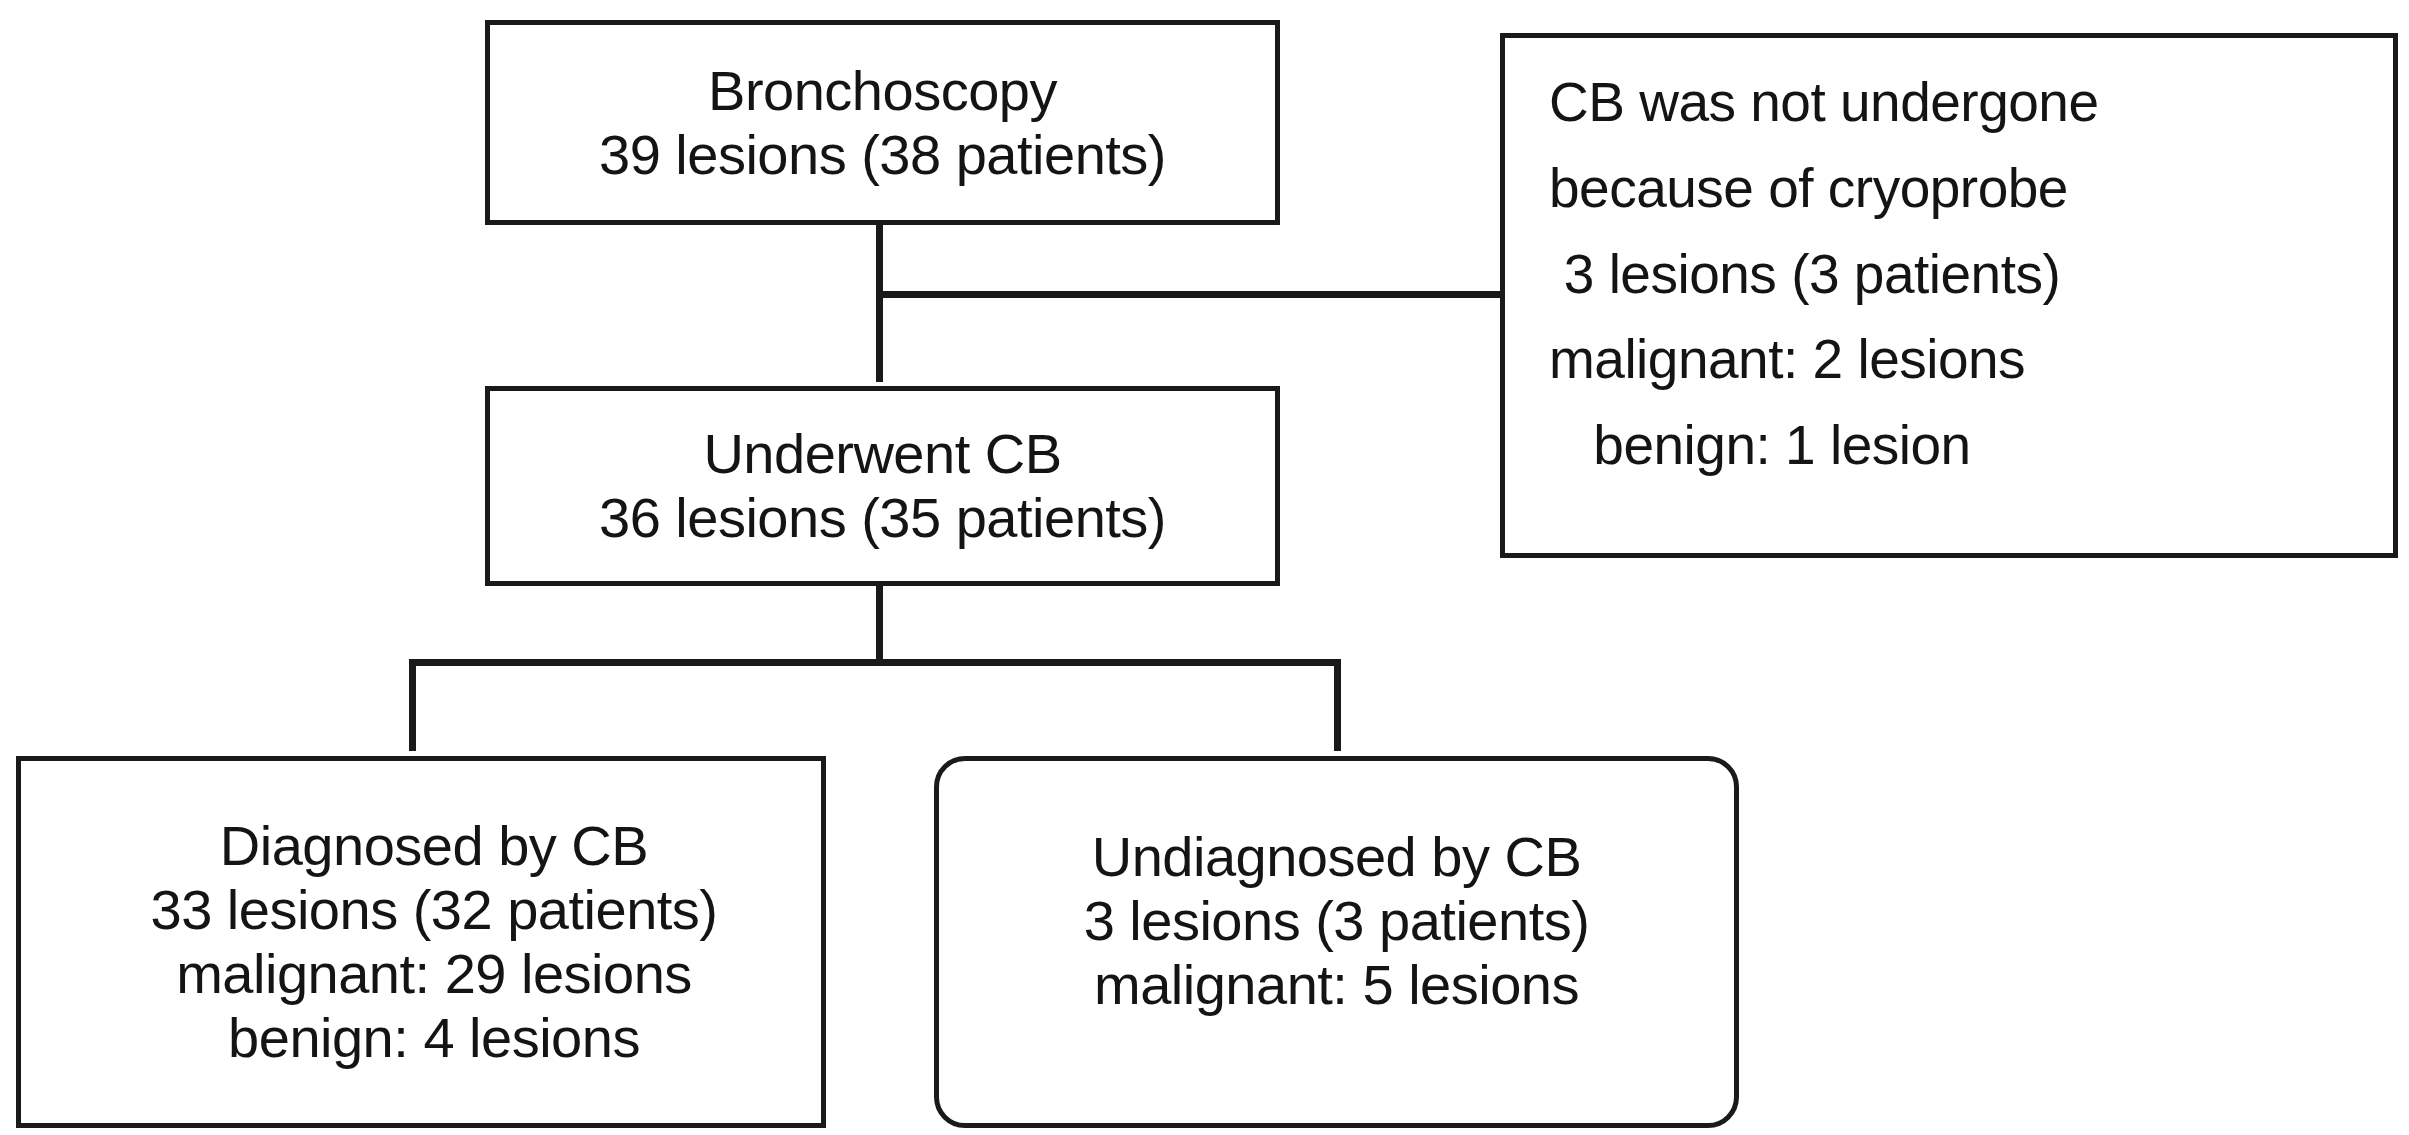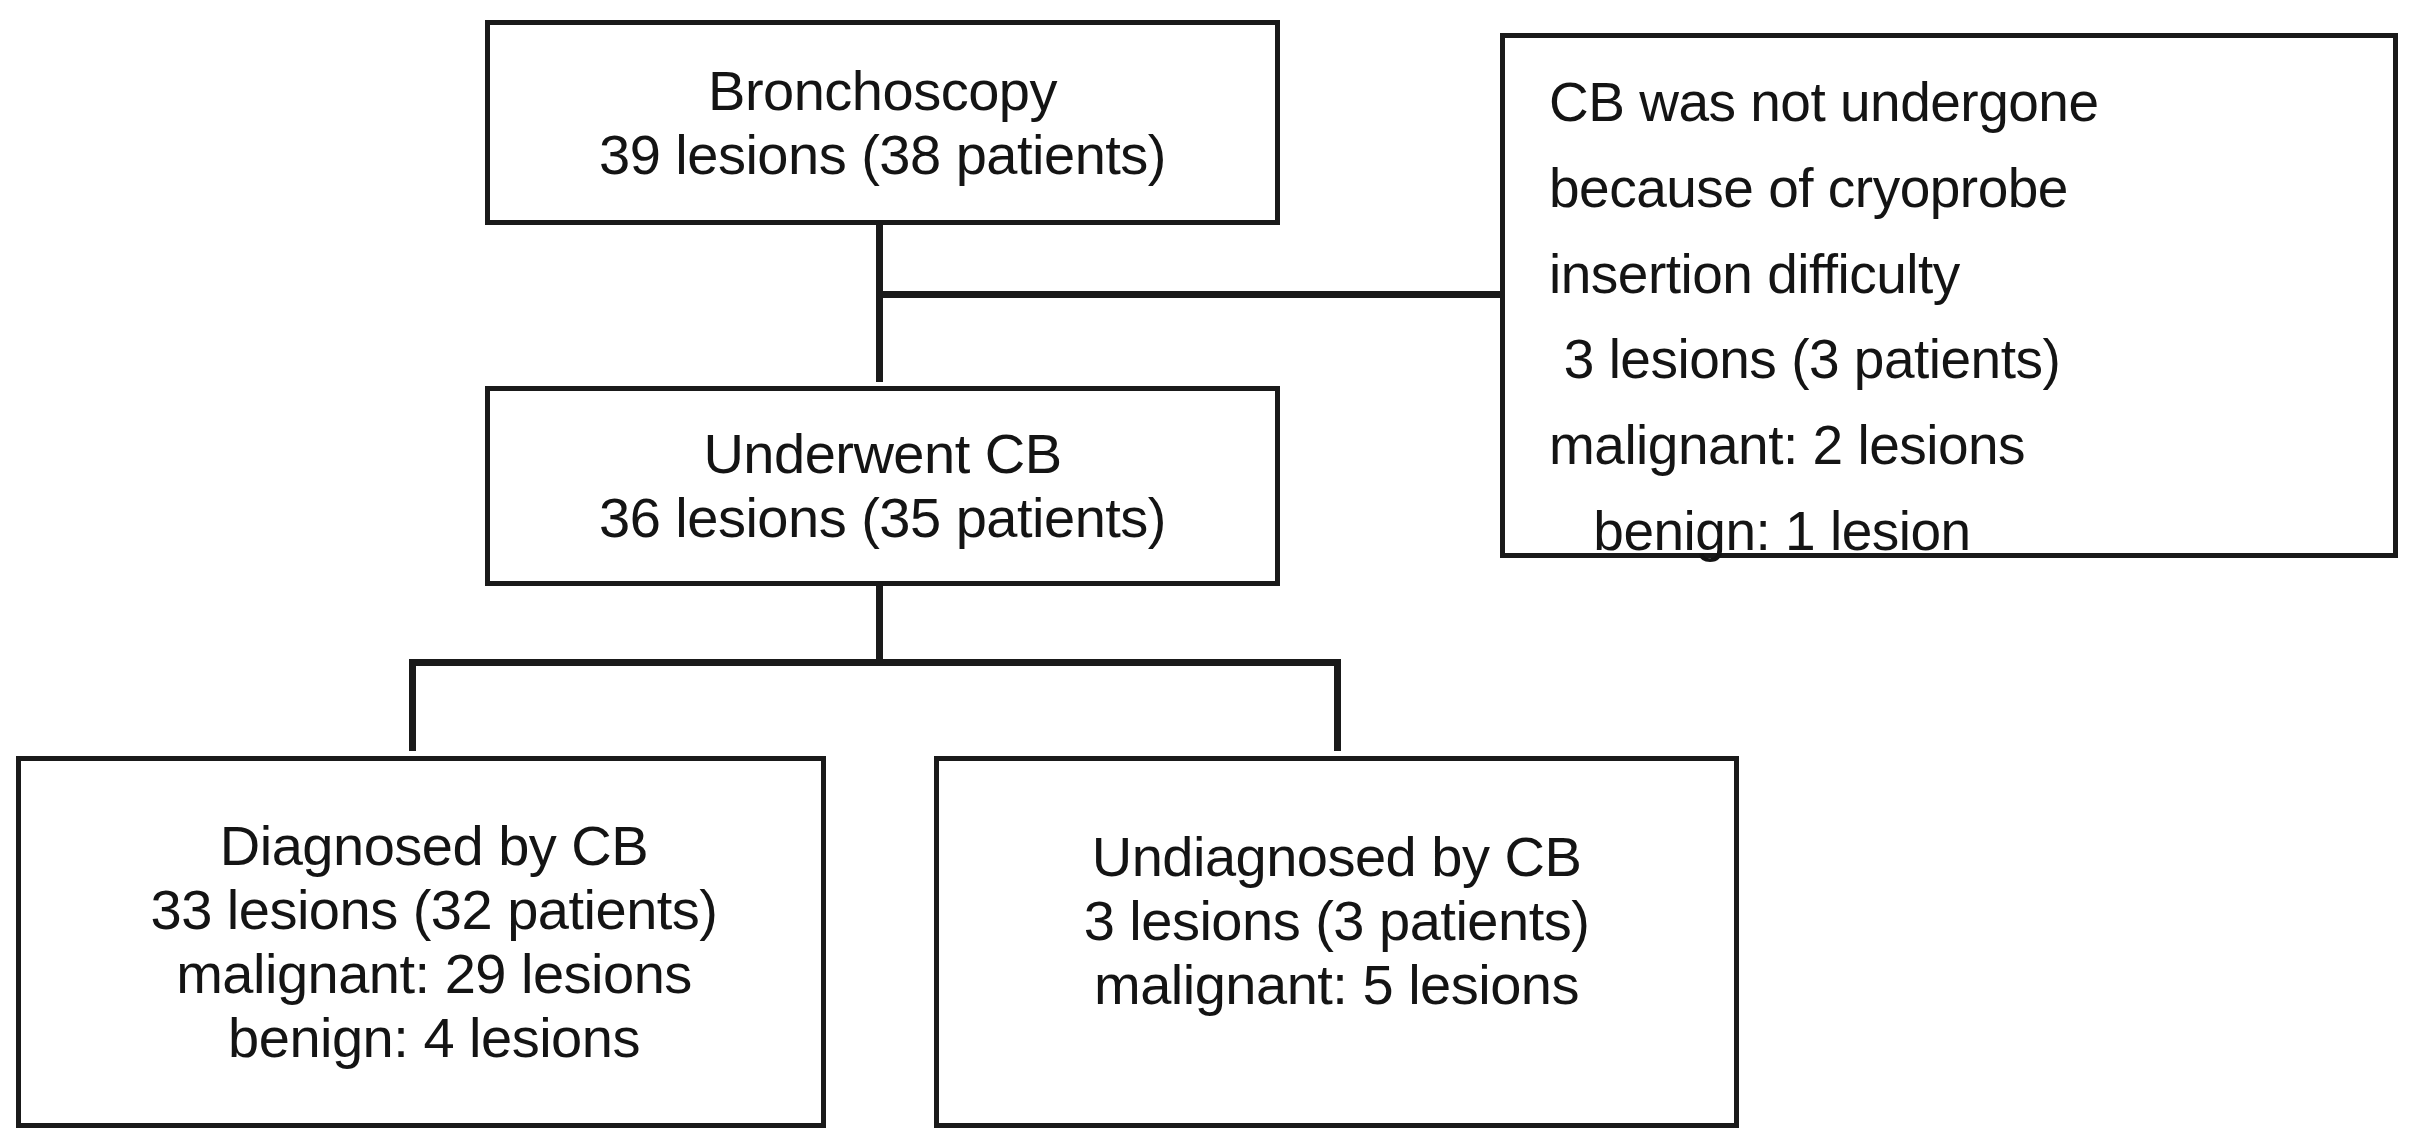--- a/index.html
+++ b/index.html
@@ -54,21 +54,21 @@
   }
   #node-not-undergone .line {
     text-align: left;
     font-size: 55px;
     line-height: 1.56;
   }
   #node-diagnosed {
     left: 16px;    top: 748px;  width: 810px;  height: 372px; padding-left: 26px;
   }
   #node-undiagnosed {
-    left: 934px;  top: 748px;  width: 805px;  height: 372px;
+    left: 934px;  top: 748px;  width: 805px;  height: 372px; border-radius: 31px;
   }
   #node-undiagnosed .stack { margin-top: -42px; }
 
   
   .conn {
     position: absolute;
     background: #1a1a1a;
     z-index: 1;
   }
   .v { width: 7px; }
@@ -97,21 +97,20 @@
     <div class="stack">
       <div class="line">Bronchoscopy</div>
       <div class="line">39 lesions (38 patients)</div>
     </div>
   </div>
 
   <div class="box leftish" id="node-not-undergone">
     <div class="stack">
       <div class="line">CB was not undergone</div>
       <div class="line">because of cryoprobe</div>
-      <div class="line">insertion difficulty</div>
       <div class="line"> 3 lesions (3 patients)</div>
       <div class="line">malignant: 2 lesions</div>
       <div class="line">   benign: 1 lesion</div>
     </div>
   </div>
 
   <div class="box center" id="node-underwent">
     <div class="stack">
       <div class="line">Underwent CB</div>
       <div class="line">36 lesions (35 patients)</div>

